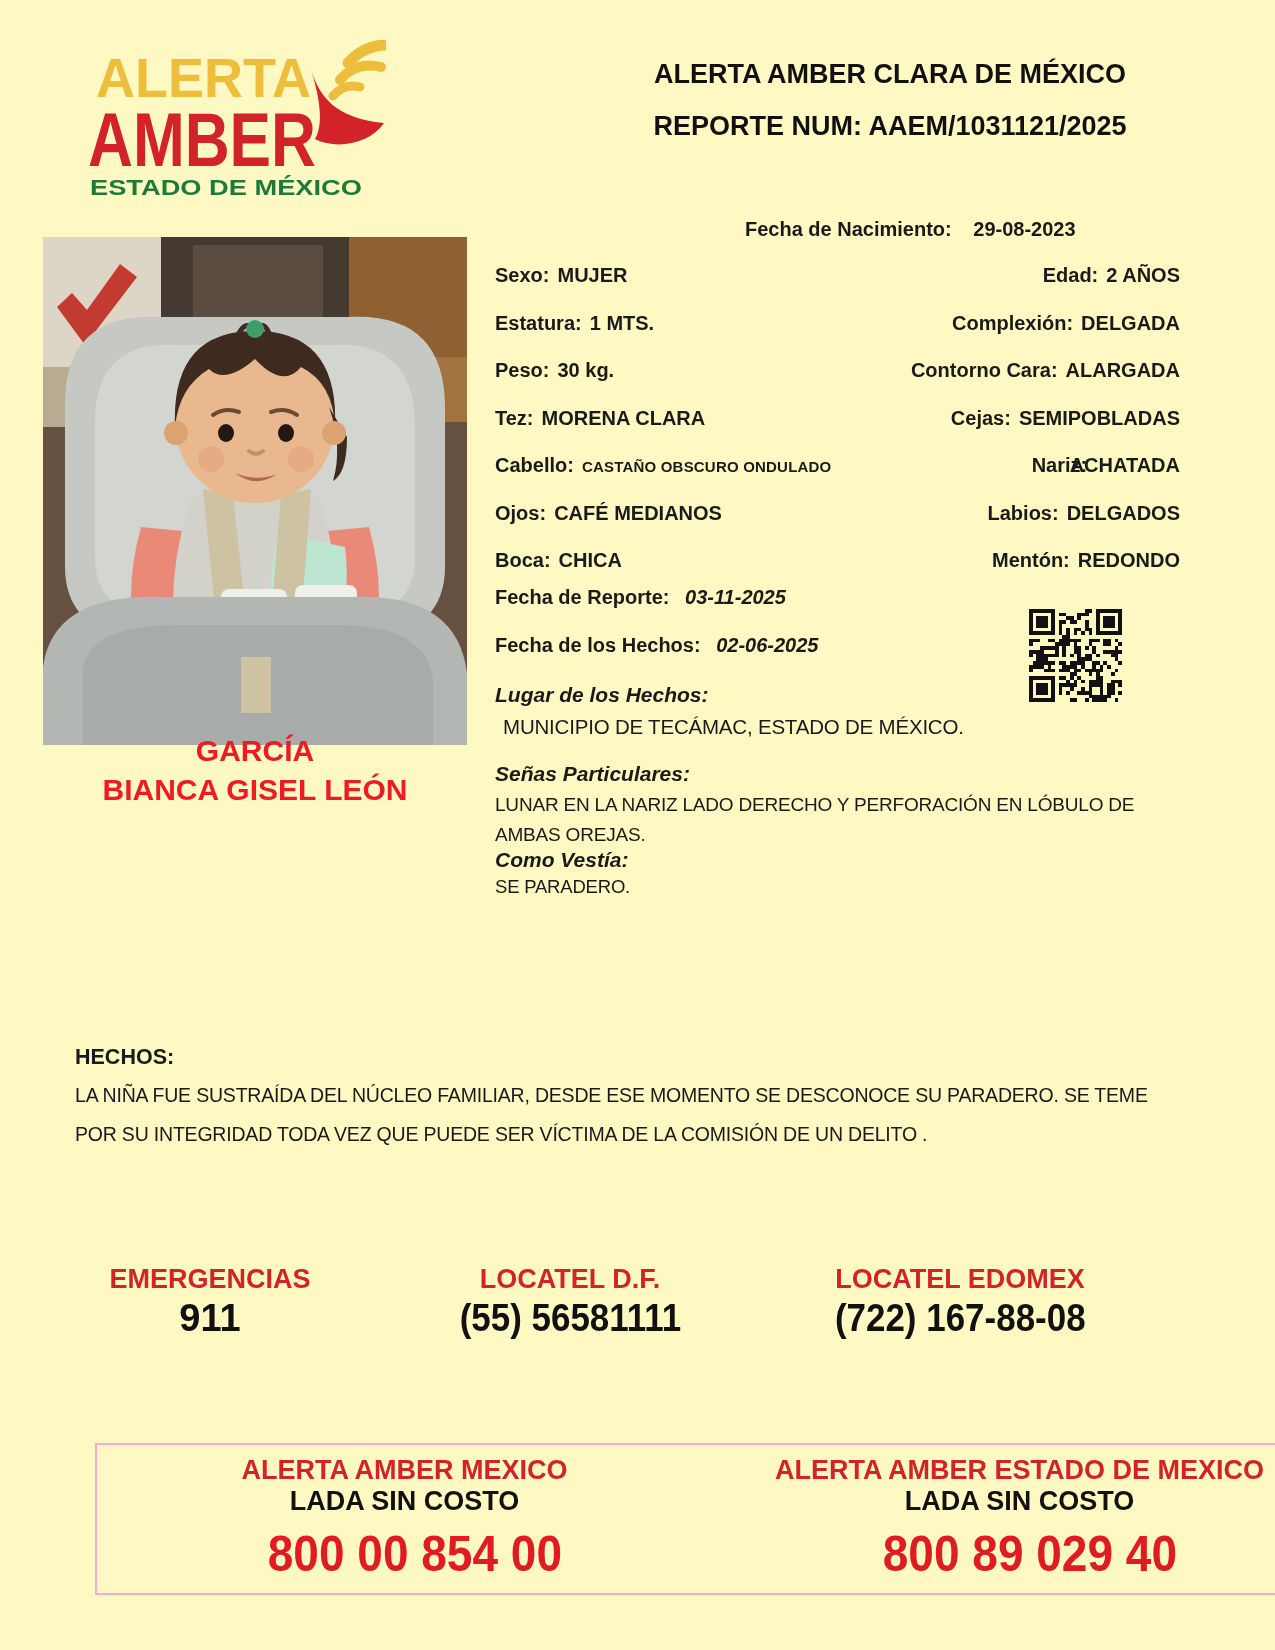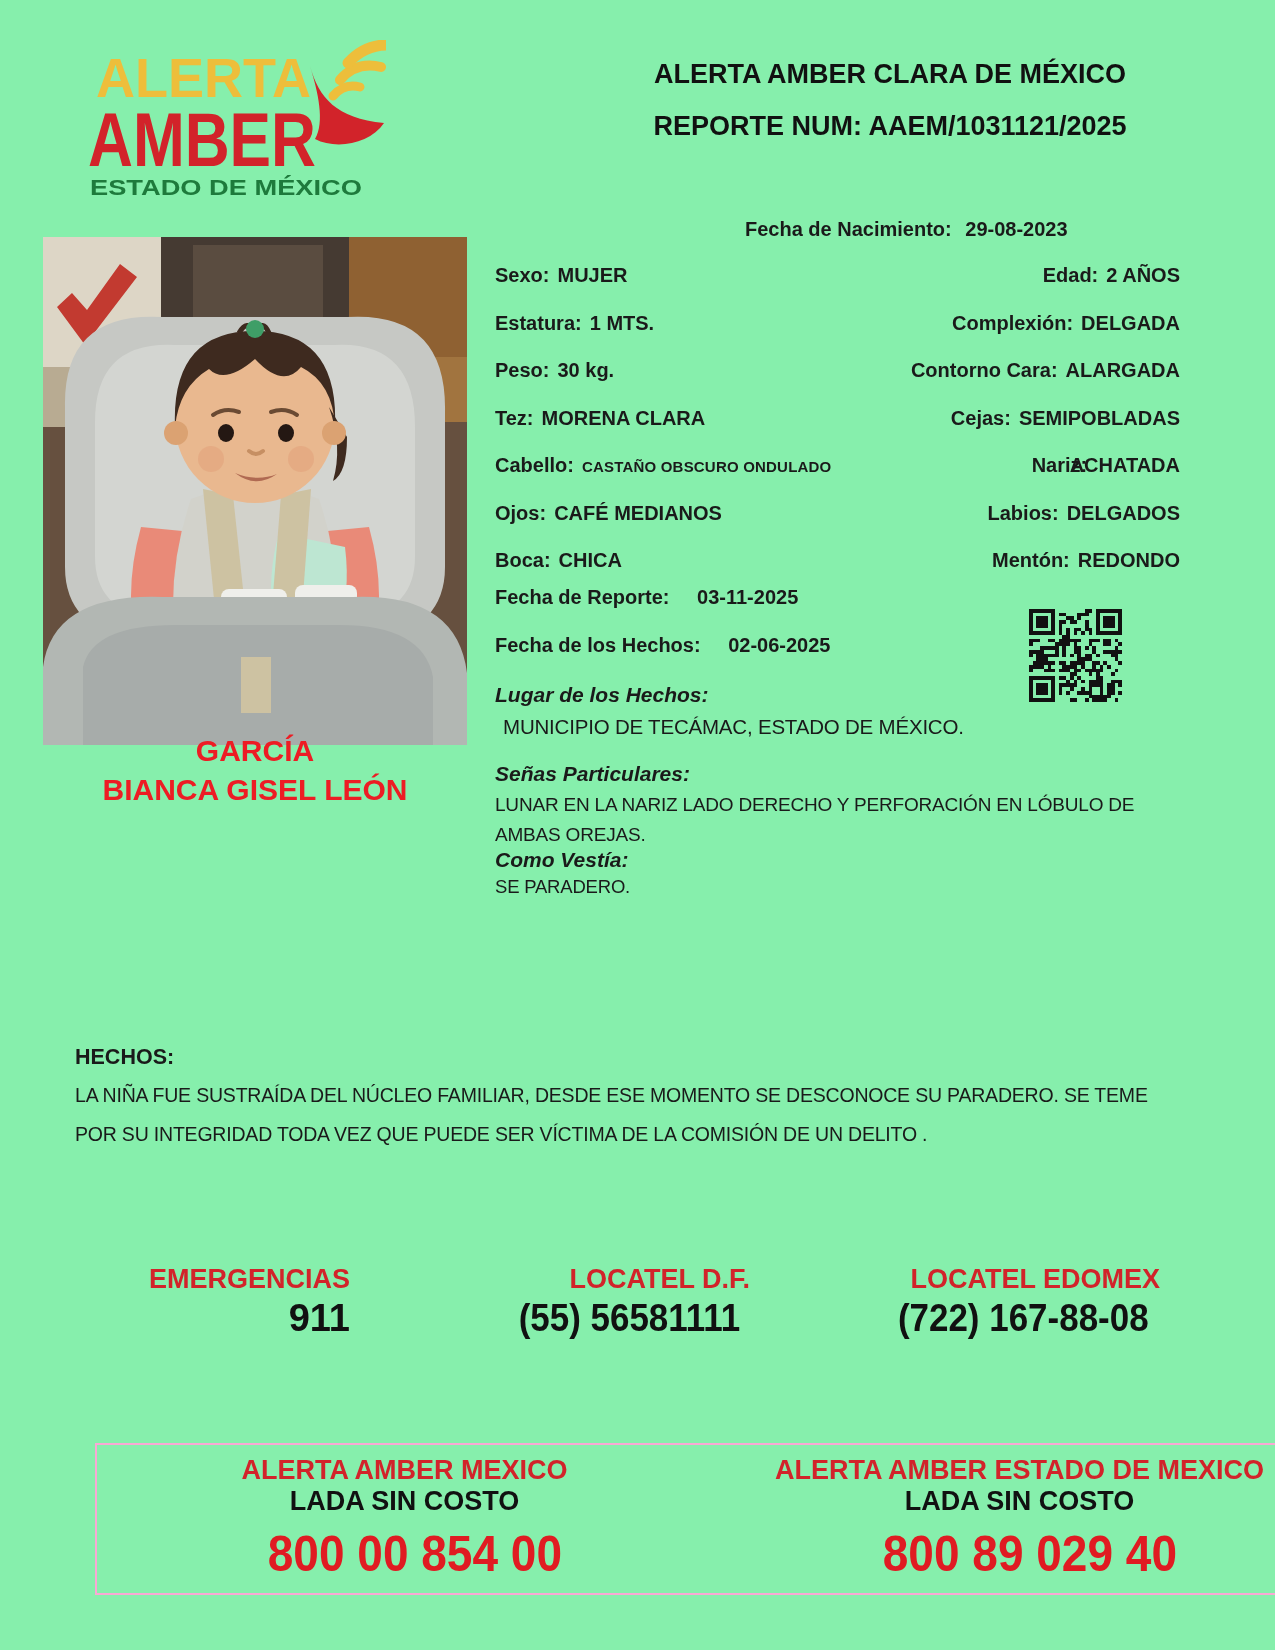--- a/index.html
+++ b/index.html
@@ -1,17 +1,17 @@
 <!DOCTYPE html>
 <html><head>
 <meta charset="utf-8">
 <style>
   * { margin:0; padding:0; box-sizing:border-box; }
   body { background:#fff; font-family:"Liberation Sans", sans-serif; }
-  .page { position:relative; width:1275px; height:1650px; background:#86efac; overflow:hidden; color:#1a1a1a; }
+  .page { position:relative; width:1275px; height:1650px; background:#fef9c3; overflow:hidden; color:#1a1a1a; }
 
   
   .logo { position:absolute; left:86px; top:40px; width:300px; height:165px; }
   .doc-title { position:absolute; left:600px; top:48px; width:580px; text-align:center;
                font-weight:700; font-size:27px; line-height:52px; color:#111; }
 
   
   .photo { position:absolute; left:43px; top:237px; width:424px; height:508px; overflow:hidden; }
   .subject-name { position:absolute; left:43px; top:731px; width:424px; text-align:center;
                   color:#ED1C24; font-weight:700; font-size:30px; line-height:39px; }
@@ -23,33 +23,33 @@
   .row { display:flex; align-items:center; height:47.5px; }
   .pair { white-space:nowrap; }
   .pair .lbl { font-weight:700; }
   .pair .val { font-weight:700; margin-left:8px; }
   .left-pair { flex:1 1 auto; }
   .right-pair { display:flex; flex:0 0 auto; }
   .right-pair .lbl { display:inline-block; width:300px; text-align:right; }
   .val-small { font-size:15px; letter-spacing:0.2px; }
 
   .date-line { position:absolute; white-space:nowrap; }
-  .date-line .val { margin-left:22px; }
+  .date-line .val { margin-left:10px;font-style:italic; }
   .block-label { position:absolute; font-weight:700; font-size:21px;font-style:italic; }
   .block-value { position:absolute; font-weight:400; font-size:20.5px; letter-spacing:-0.2px; }
 
   .qr { position:absolute; left:1029px; top:609px; width:93px; height:93px; }
 
   
   .facts-label { position:absolute; left:75px; top:1045px; font-weight:700; font-size:21.5px; }
   .facts-text { position:absolute; left:75px; top:1076px; width:1075px; font-size:19.5px;
                 font-weight:400; line-height:39px; letter-spacing:-0.2px; }
 
   
-  .phone-col { position:absolute; text-align:right; }
+  .phone-col { position:absolute; text-align:center; }
   .phone-label { color:#D2232A; font-weight:700; font-size:27px; line-height:32px; }
   .phone-number { color:#111; font-weight:700; font-size:38px; line-height:46px; }
   .cond { display:inline-block; transform:scaleX(0.92); transform-origin:center; white-space:nowrap; }
 
   
   .footer-box { position:absolute; left:95px; top:1443px; width:1234px; height:152px;
                 border:2px solid #f9a8d4; display:flex; }
   .footer-half { flex:1; text-align:center; padding-top:10px; }
   .footer-title { color:#D2232A; font-weight:700; font-size:27px; line-height:31px; }
   .footer-sub { color:#111; font-weight:700; font-size:27px; line-height:31px; }
@@ -128,21 +128,21 @@
 
   <div class="subject-name">
     <div>GARCÍA</div>
     <div>BIANCA GISEL LEÓN</div>
   </div>
 
   <div class="details">
 
     <div class="birth-row">
       <span class="lbl">Fecha de Nacimiento:</span>
-      <span class="val" style="margin-left:8px">29-08-2023</span>
+      <span class="val" style="margin-left:16px">29-08-2023</span>
     </div>
 
     <div class="rows">
       <div class="row">
         <span class="pair left-pair"><span class="lbl">Sexo:</span><span class="val">MUJER</span></span>
         <span class="pair right-pair">
             <span class="lbl">Edad:</span>
             <span class="val">2 AÑOS</span>
           </span>
       </div>

